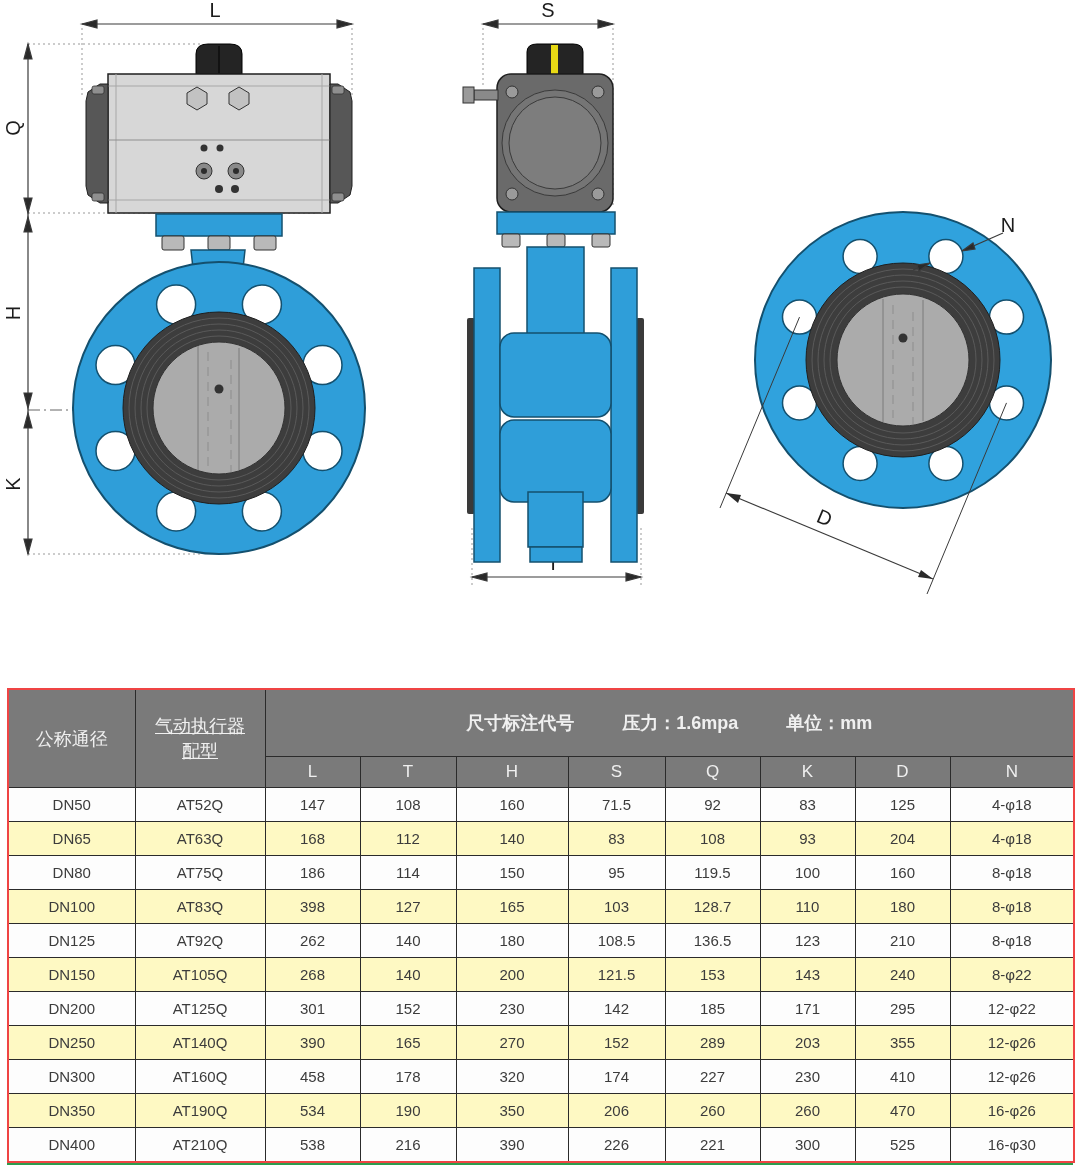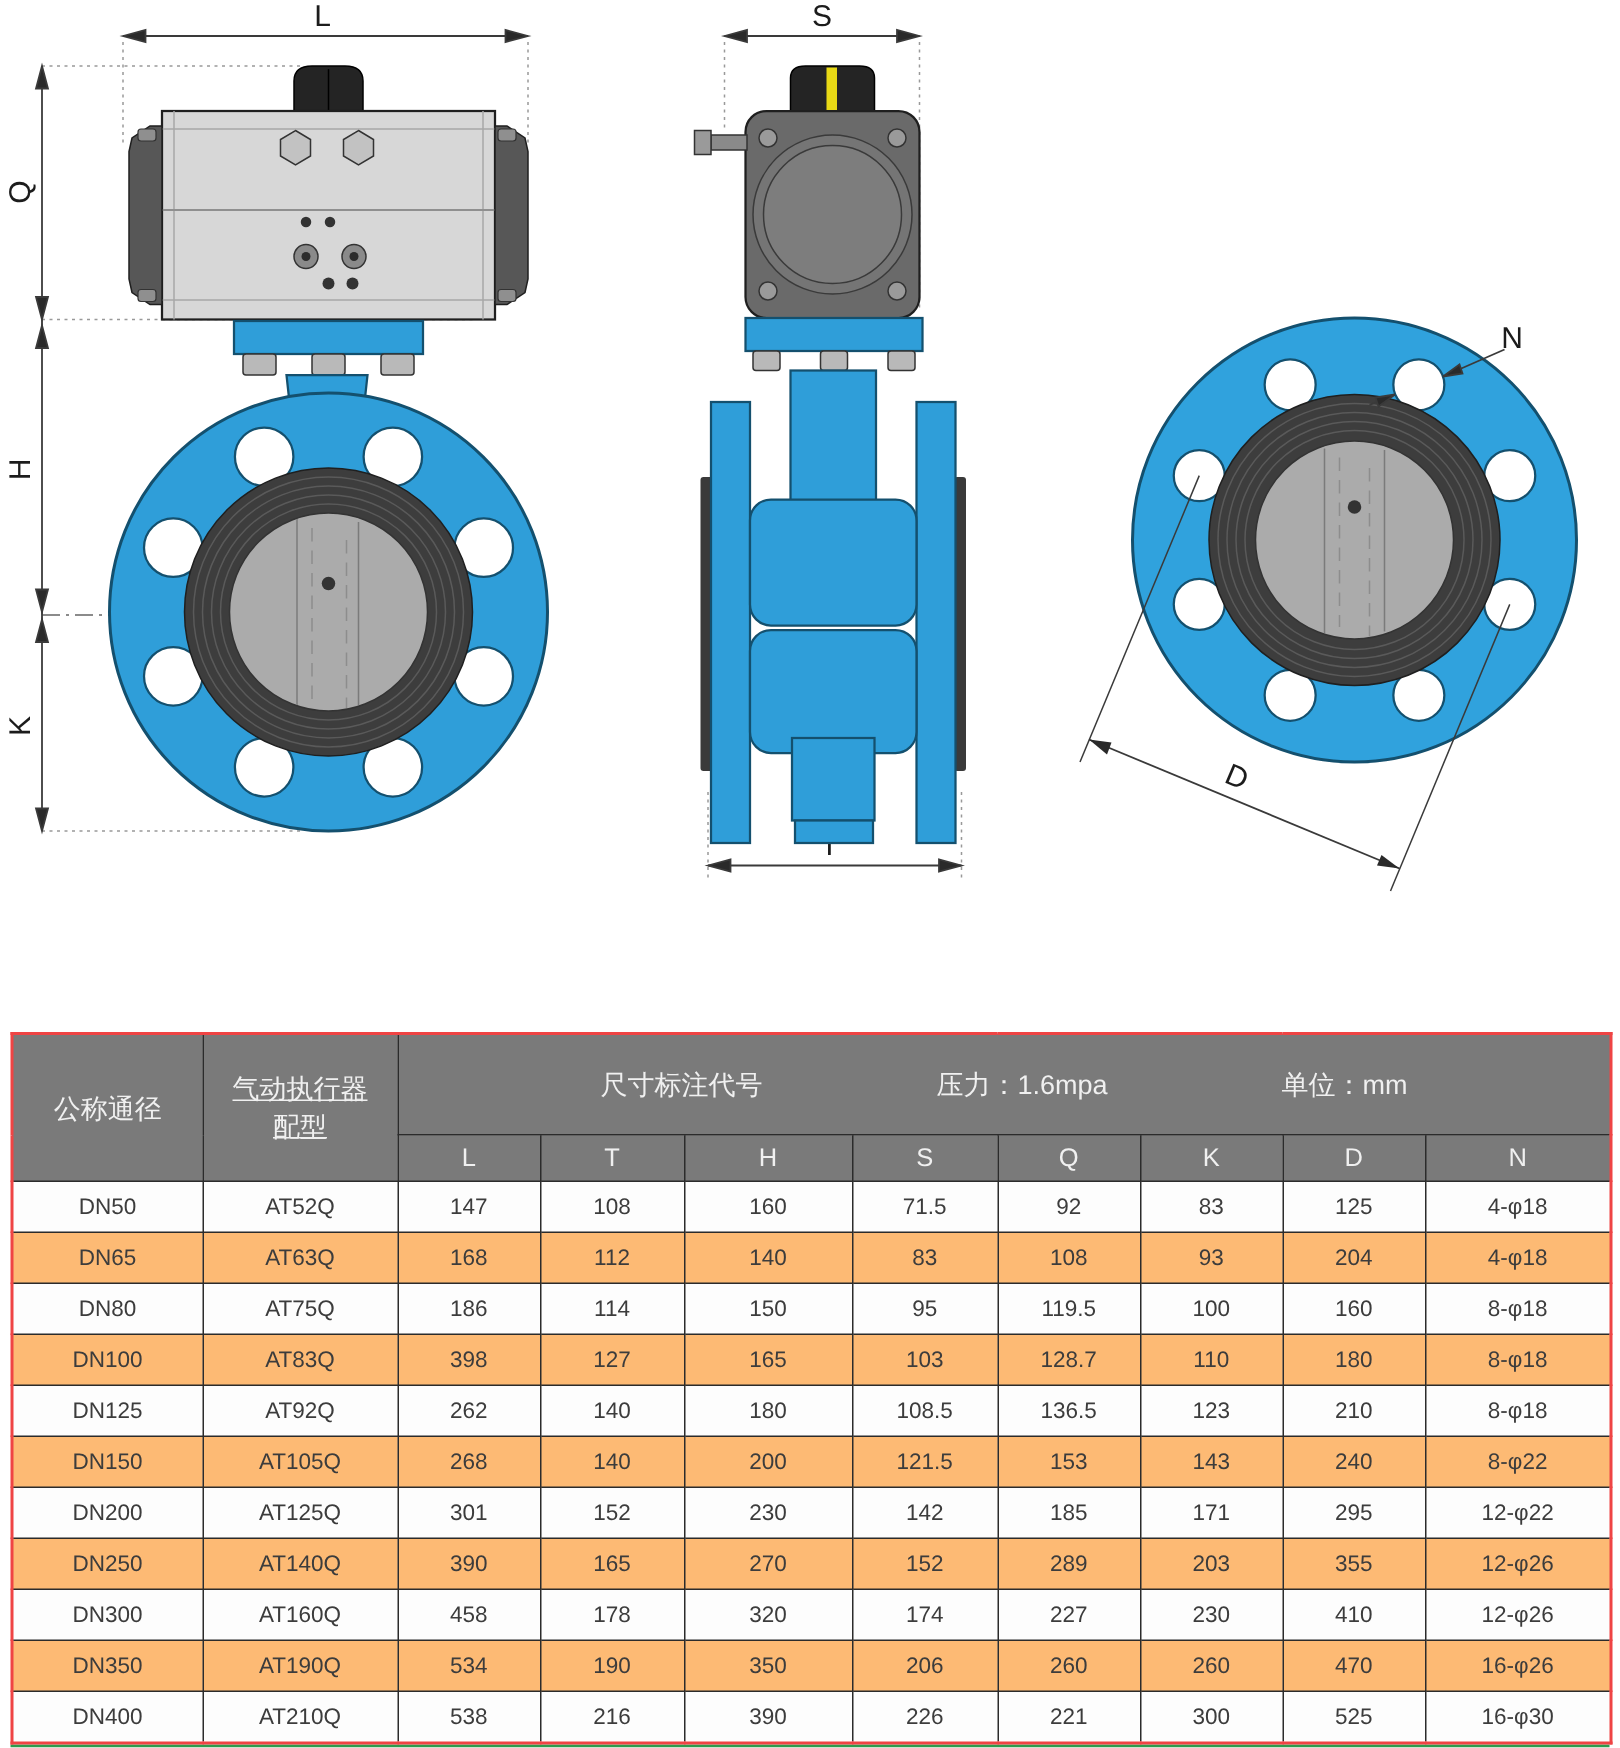--- a/index.html
+++ b/index.html
@@ -11,24 +11,24 @@
   .table-wrap{position:absolute;left:7px;top:688px;width:1066px;
               border-bottom:4px solid #2e9b4e;}
   table.spec{border-collapse:collapse;width:1066px;table-layout:fixed;
              border:2px solid #ef4444;}
   table.spec th, table.spec td{border:1px solid #2b2b2b;text-align:center;
              vertical-align:middle;padding:0;}
   table.spec thead th{background:#7a7a7a;color:#f0f0f0;font-weight:normal;}
   tr.h1 th{height:66px;font-size:18px;}
   tr.h1 th .two-line div{line-height:1.35;text-decoration:underline;}
   th.dimhead{font-size:18px;}
-  th.dimhead .dimflex{display:flex;justify-content:center;align-items:center;gap:116px;}
+  th.dimhead .dimflex{display:flex;justify-content:center;align-items:center;gap:48px;font-weight:bold;}
   tr.h2 th{height:30px;font-size:17px;}
   table.spec tbody td{height:33px;font-size:15px;color:#3c3c3c;background:#fdfdfd;}
-  table.spec tbody tr.alt td{background:#fdba74;}
+  table.spec tbody tr.alt td{background:#fef9c3;}
 
   
   .dimtxt{font-size:20px;fill:#1c1c1c;font-weight:500;}
 </style>
 </head>
 <body>
 
 <div class="sheet">
 
 <svg width="1080" height="688" viewBox="0 0 1080 688">

